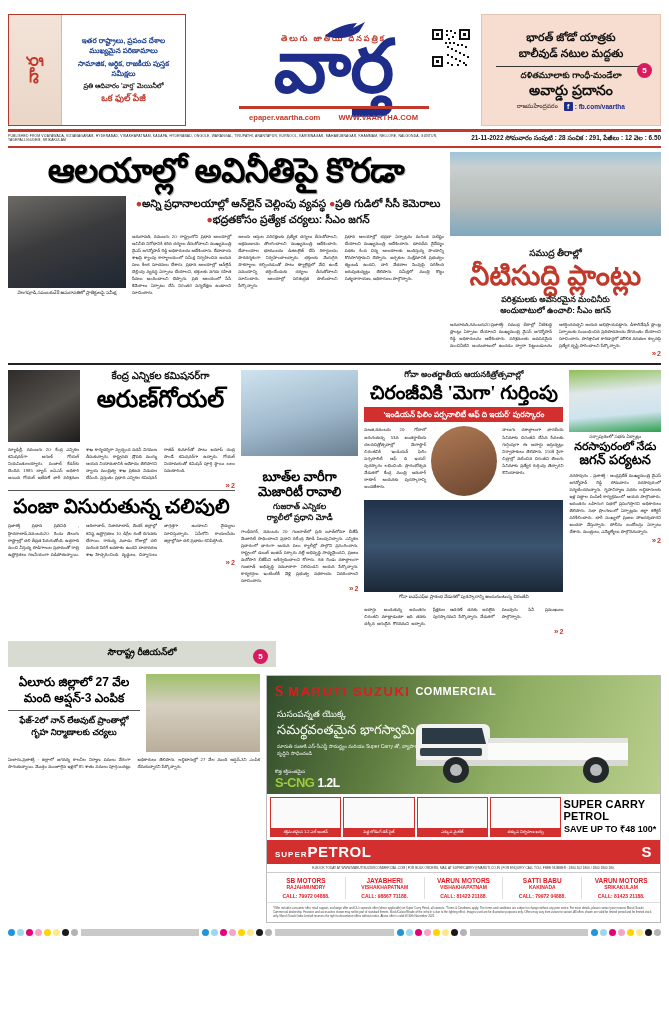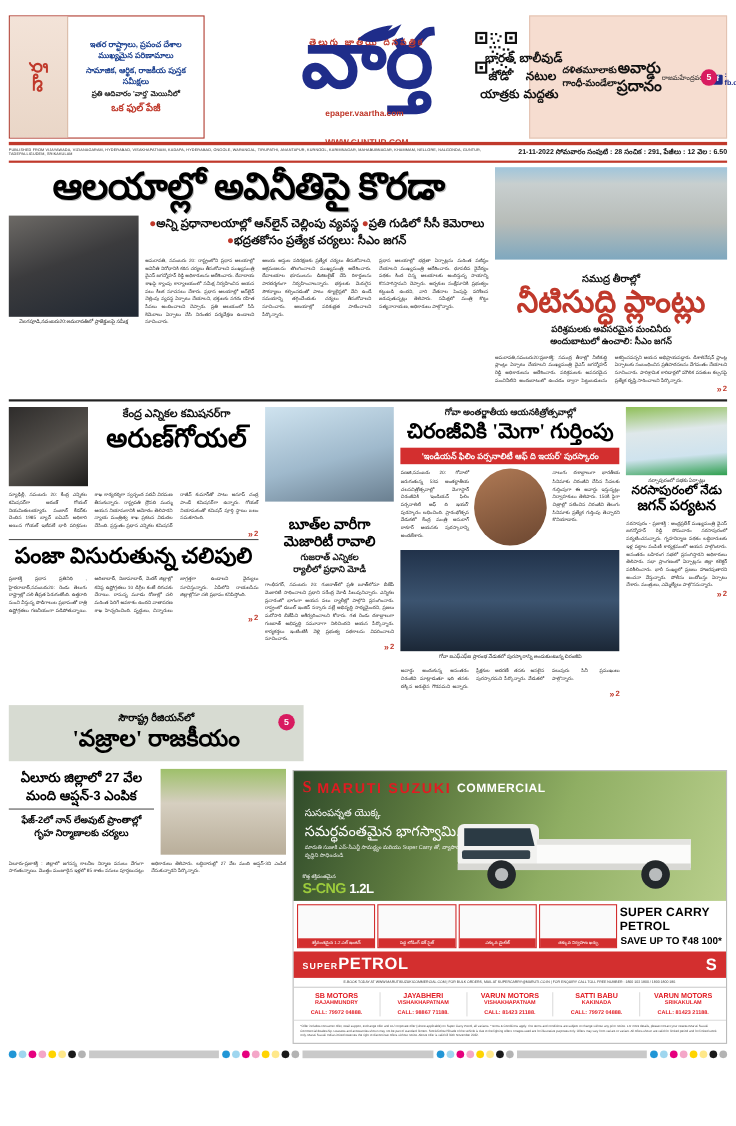--- a/index.html
+++ b/index.html
@@ -15,25 +15,25 @@
   .mh-left-txt .l1{color:#1a3f8f;font-size:7.2px;font-weight:bold;line-height:1.45;}
   .mh-left-txt .l2{color:#1a3f8f;font-size:7.2px;font-weight:bold;line-height:1.45;}
   .mh-left-txt .l3{color:#1b1b1b;font-size:6.6px;font-weight:bold;line-height:1.4;}
   .mh-left-txt .l4{color:#c0392b;font-size:9px;font-weight:bold;line-height:1.3;}
 
   .mh-center{flex:1;position:relative;display:flex;flex-direction:column;align-items:center;justify-content:center;}
   .mh-tagline{position:absolute;left:50%;transform:translateX(-50%);top:20px;color:#c0392b;font-size:8px;font-weight:bold;letter-spacing:2px;white-space:nowrap;}
   .mh-logo{font-size:74px;line-height:.96;color:#1f2d8a;font-weight:bold;letter-spacing:-1px;font-family:"Liberation Serif",serif;margin-top:14px;}
   .mh-bird{position:absolute;right:112px;top:6px;width:46px;height:24px;}
   .mh-underline{width:190px;height:3px;background:#c0392b;margin-top:2px;}
-  .mh-urls{display:flex;gap:18px;margin-top:4px;flex-direction:column;}
+  .mh-urls{display:flex;gap:18px;margin-top:4px;}
   .mh-urls span{color:#c0392b;font-size:7.6px;font-weight:bold;}
   .mh-qr{position:absolute;right:10px;top:14px;width:40px;height:40px;}
 
-  .mh-right{width:180px;background:#f6ddd0;border:1px solid #e3c3b2;display:flex;flex-direction:row;align-items:center;justify-content:center;padding:4px 5px;position:relative;box-sizing:border-box;}
+  .mh-right{width:180px;background:#f6ddd0;border:1px solid #e3c3b2;display:flex;flex-direction:column;align-items:center;justify-content:center;padding:4px 5px;position:relative;box-sizing:border-box;}
   .mh-right .r1{color:#111;font-size:11px;font-weight:bold;line-height:1.5;text-align:center;}
   .mh-right .rule{width:150px;height:1px;background:#333;margin:4px 0 3px;}
   .mh-right .r2{color:#111;font-size:8.5px;font-weight:bold;text-align:center;}
   .mh-right .r3{color:#111;font-size:14px;font-weight:bold;text-align:center;line-height:1.2;}
   .badge5{position:absolute;right:8px;top:48px;width:15px;height:15px;border-radius:50%;background:#d81b60;color:#fff;font-size:8px;font-weight:bold;display:flex;align-items:center;justify-content:center;}
   .mh-right-foot{display:flex;align-items:center;gap:6px;margin-top:4px;}
   .mh-right-foot .city{font-size:6px;color:#222;}
   .fbtag{display:flex;align-items:center;gap:2px;}
   .fbico{width:9px;height:9px;background:#1f2d8a;color:#fff;font-size:7px;font-weight:bold;display:flex;align-items:center;justify-content:center;border-radius:1px;}
   .fbtxt{font-size:6.5px;font-weight:bold;color:#1f2d8a;}
@@ -149,21 +149,21 @@
 
     <div class="mh-center">
       <div class="mh-tagline">తెలుగు జాతీయ దినపత్రిక</div>
       <svg class="mh-bird" viewBox="0 0 46 24">
         <path d="M2 16 C10 8, 22 4, 34 3 L30 8 L42 2 L36 12 C28 18, 14 20, 2 16 Z" fill="#1f2d8a"></path>
       </svg>
       <div class="mh-logo">వార్త</div>
       <div class="mh-underline"></div>
       <div class="mh-urls">
         <span>epaper.vaartha.com</span>
-        <span>WWW.GUNTUR.COM</span>
+        <span>WWW.VAARTHA.COM</span>
       </div>
       <svg class="mh-qr" viewBox="0 0 40 40">
         <rect width="40" height="40" fill="#fff"></rect>
         <g fill="#111">
           <rect x="1" y="1" width="11" height="11"></rect>
             <rect x="3" y="3" width="7" height="7" fill="#fff"></rect>
             <rect x="5" y="5" width="3" height="3"></rect>
           <rect x="28" y="1" width="11" height="11"></rect>
             <rect x="30" y="3" width="7" height="7" fill="#fff"></rect>
             <rect x="32" y="5" width="3" height="3"></rect>
@@ -339,21 +339,20 @@
       <span class="more">
           <span class="chev">»</span>
           <span>2</span>
         </span>
     </div>
   </div>
 
   <div style="display:flex;gap:6px;clear:both">
     <div class="vajrala" style="width:252px">
       <div class="k">సౌరాష్ట్ర రీజియన్‌లో</div>
-      <div class="h">'వజ్రాల' రాజకీయం</div>
       <div class="badge5b">5</div>
     </div>
     <div style="flex:1"></div>
   </div>
 
   <div class="band">
     <div style="width:252px" class="jagananna">
       <div style="display:flex;gap:6px;margin-top:3px">
         <div style="width:132px">
           <div class="s">ఏలూరు జిల్లాలో 27 వేల</div>

